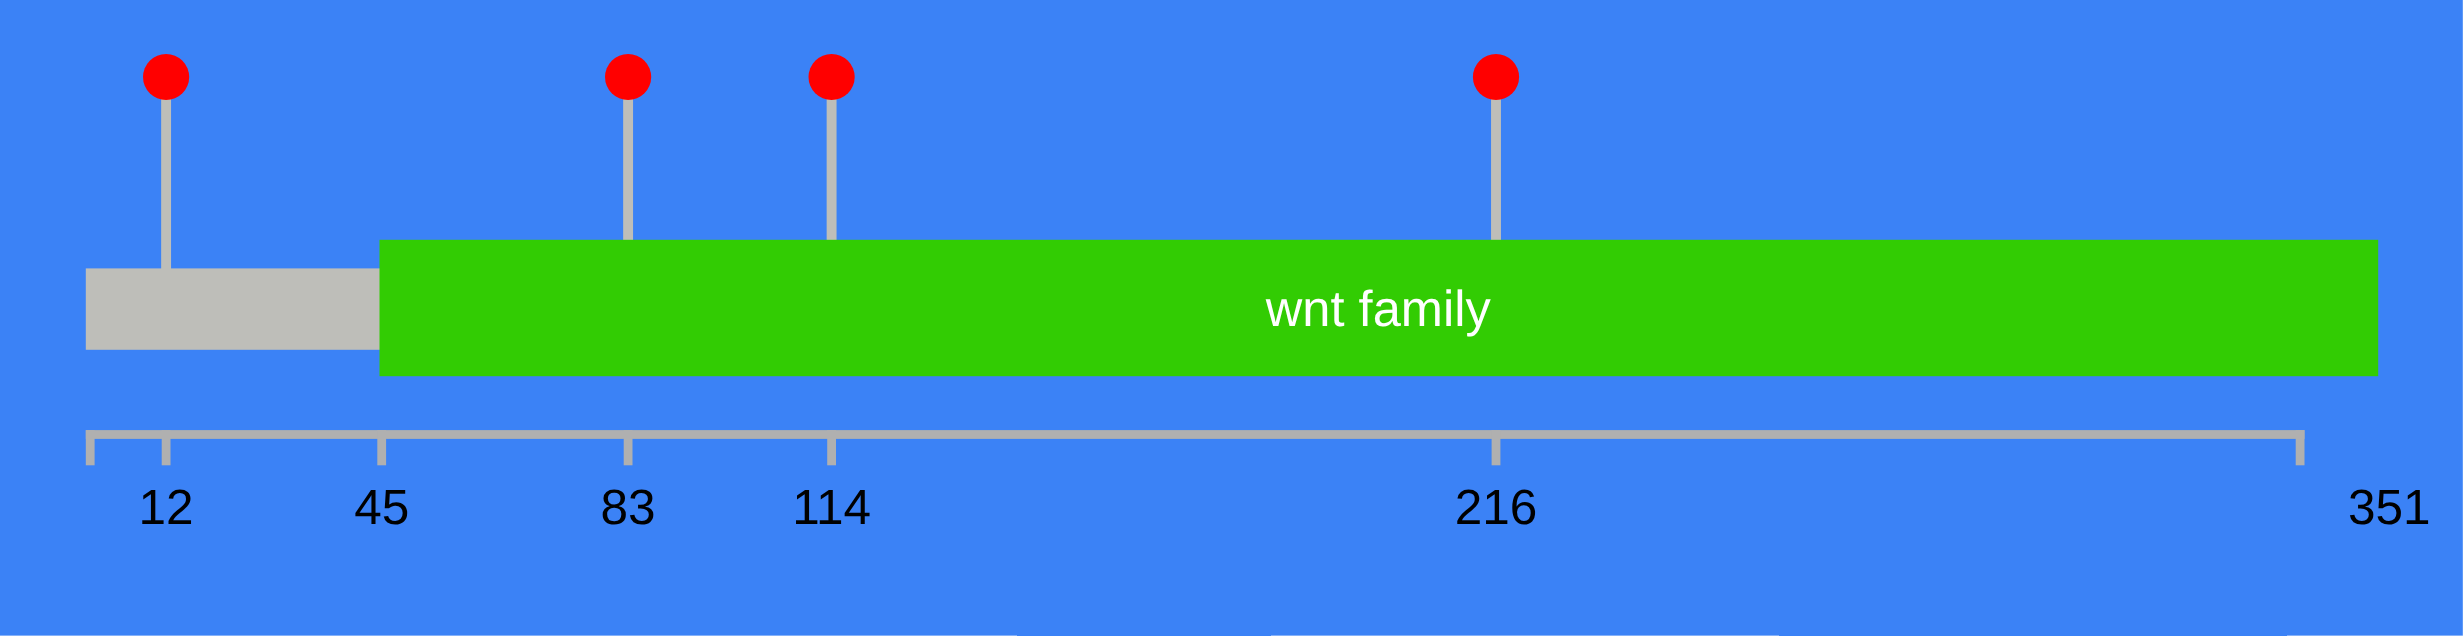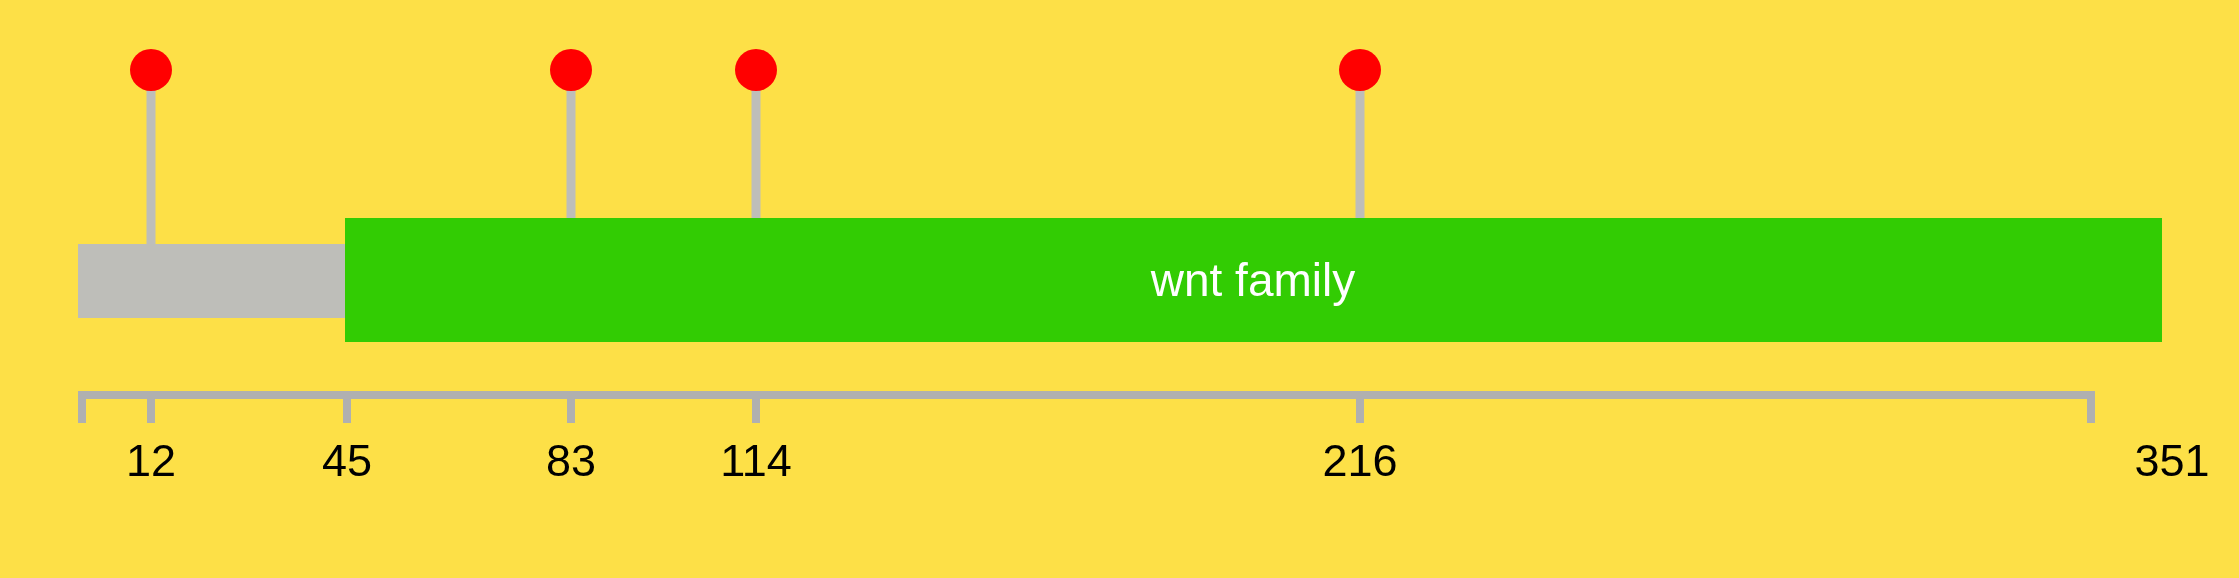--- a/index.html
+++ b/index.html
@@ -8,21 +8,21 @@
     padding: 0;
     background: #ffffff;
   }
   body {
     font-family: "Liberation Sans", sans-serif;
   }
   #canvas {
     position: relative;
     width: 2239px;
     height: 578px;
-    background: #fde047;
+    background: #3b82f6;
     overflow: hidden;
   }
   #plot-svg {
     position: absolute;
     left: 0;
     top: 0;
     width: 2239px;
     height: 578px;
     display: block;
   }

